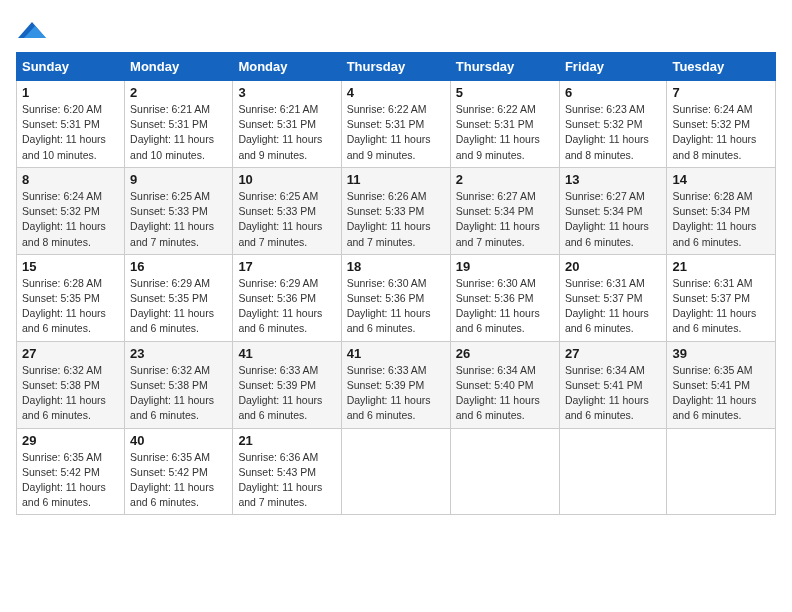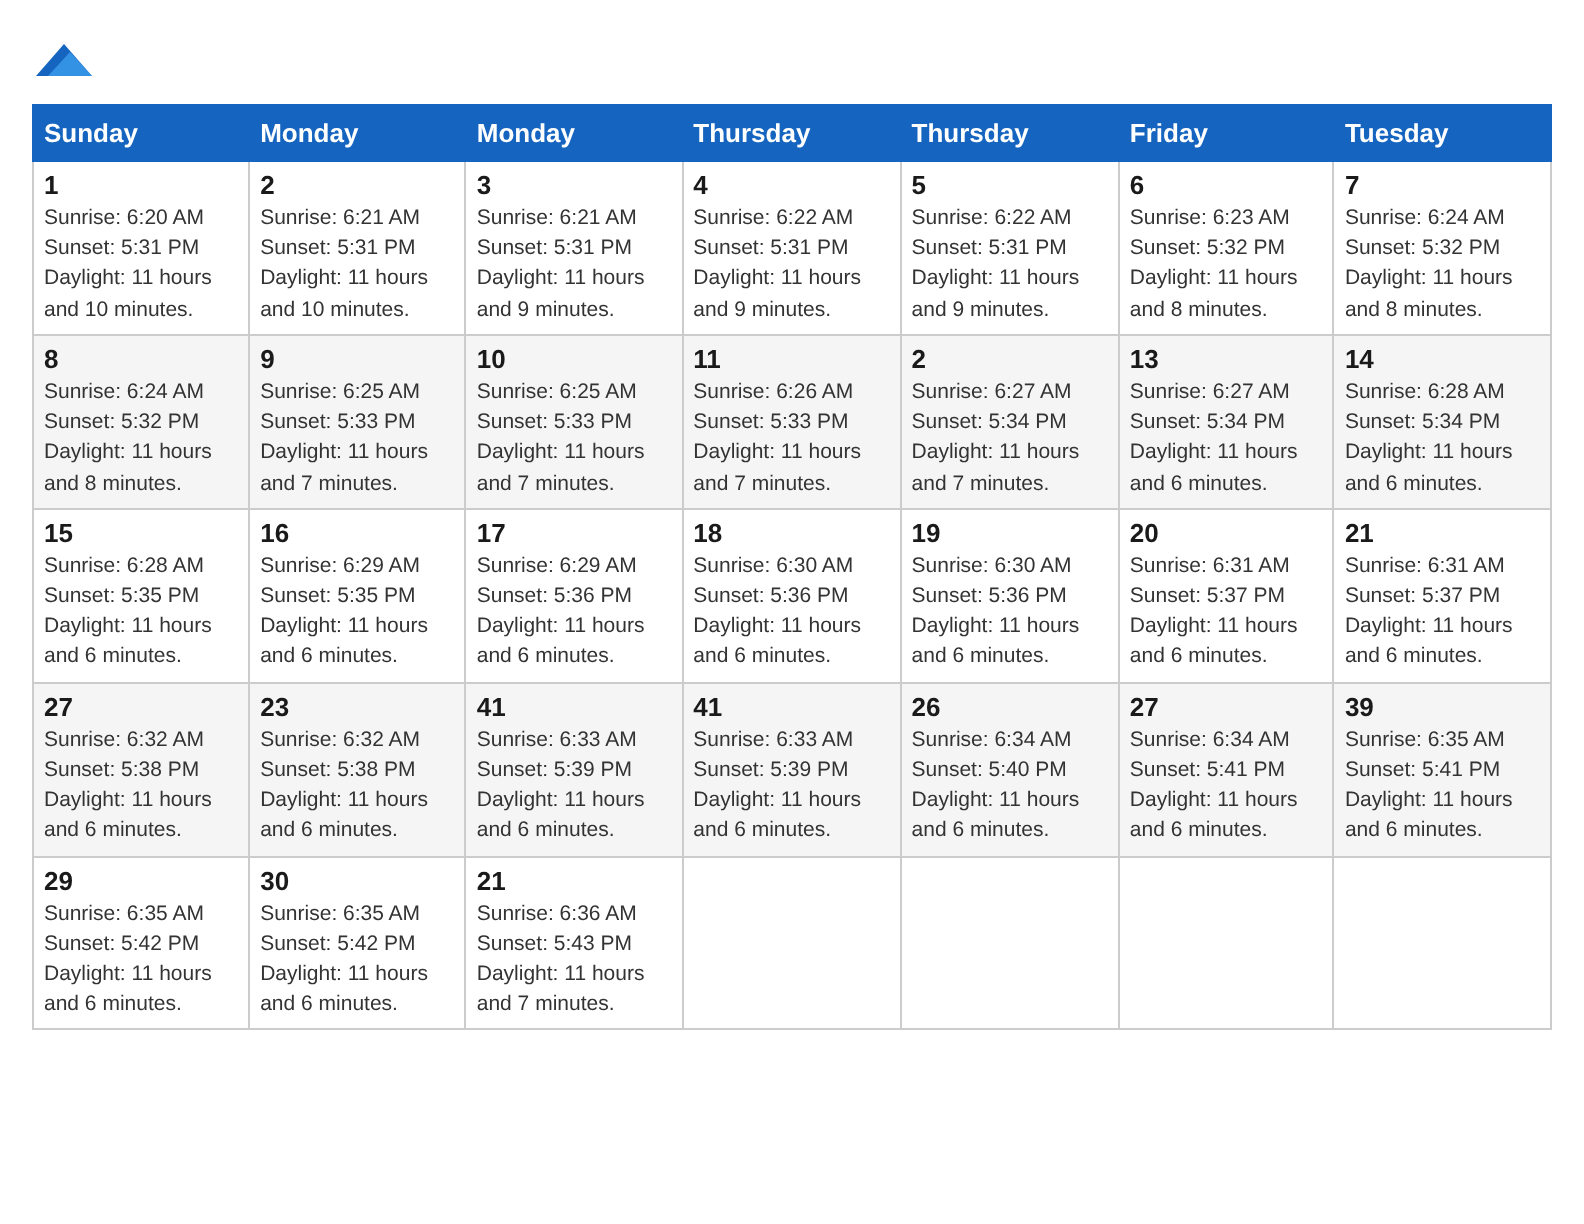--- a/index.html
+++ b/index.html
@@ -146,21 +146,21 @@
         <td><span class="day-number">27</span><span class="day-detail">Sunrise: 6:32 AM<br>Sunset: 5:38 PM<br>Daylight: 11 hours and 6 minutes.</span></td>
         <td><span class="day-number">23</span><span class="day-detail">Sunrise: 6:32 AM<br>Sunset: 5:38 PM<br>Daylight: 11 hours and 6 minutes.</span></td>
         <td><span class="day-number">41</span><span class="day-detail">Sunrise: 6:33 AM<br>Sunset: 5:39 PM<br>Daylight: 11 hours and 6 minutes.</span></td>
         <td><span class="day-number">41</span><span class="day-detail">Sunrise: 6:33 AM<br>Sunset: 5:39 PM<br>Daylight: 11 hours and 6 minutes.</span></td>
         <td><span class="day-number">26</span><span class="day-detail">Sunrise: 6:34 AM<br>Sunset: 5:40 PM<br>Daylight: 11 hours and 6 minutes.</span></td>
         <td><span class="day-number">27</span><span class="day-detail">Sunrise: 6:34 AM<br>Sunset: 5:41 PM<br>Daylight: 11 hours and 6 minutes.</span></td>
         <td><span class="day-number">39</span><span class="day-detail">Sunrise: 6:35 AM<br>Sunset: 5:41 PM<br>Daylight: 11 hours and 6 minutes.</span></td>
       </tr>
       <tr>
         <td><span class="day-number">29</span><span class="day-detail">Sunrise: 6:35 AM<br>Sunset: 5:42 PM<br>Daylight: 11 hours and 6 minutes.</span></td>
-        <td><span class="day-number">30</span><span class="day-detail">Sunrise: 6:35 AM<br>Sunset: 5:42 PM<br>Daylight: 11 hours and 6 minutes.</span></td>
+        <td><span class="day-number">40</span><span class="day-detail">Sunrise: 6:35 AM<br>Sunset: 5:42 PM<br>Daylight: 11 hours and 6 minutes.</span></td>
         <td><span class="day-number">21</span><span class="day-detail">Sunrise: 6:36 AM<br>Sunset: 5:43 PM<br>Daylight: 11 hours and 7 minutes.</span></td>
         <td class="empty-cell"></td>
         <td class="empty-cell"></td>
         <td class="empty-cell"></td>
         <td class="empty-cell"></td>
       </tr>
     </tbody>
 </table>
 
 </body></html>

